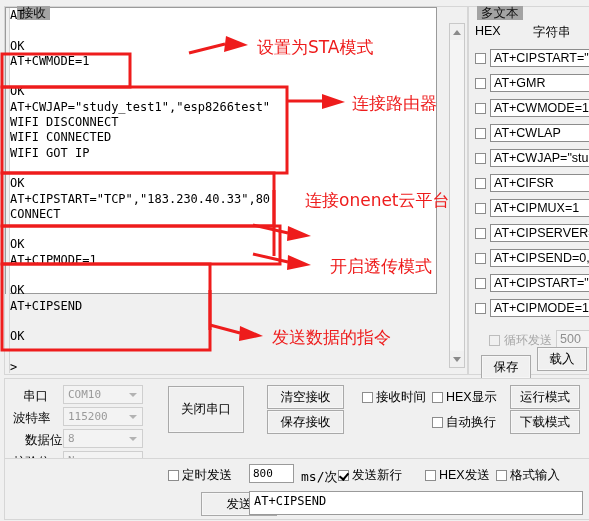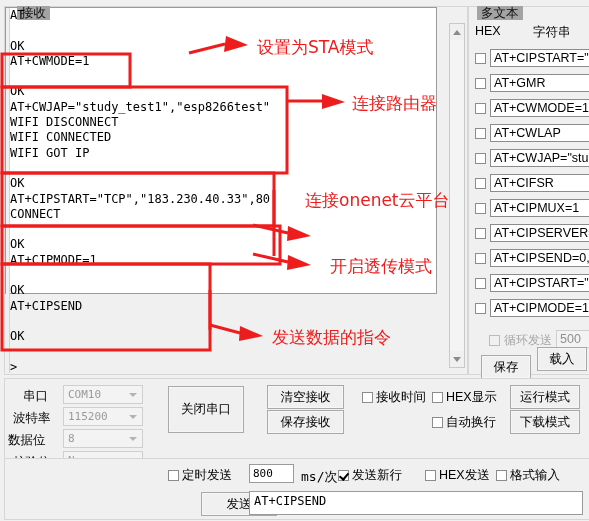--- a/index.html
+++ b/index.html
@@ -282,21 +282,21 @@
       <span>COM10</span>
         <span class="arrow"></span>
     </div>
 
     <div class="fieldlabel" style="left:8px;top:31px;">波特率</div>
     <div class="combo" style="left:58px;top:28px;width:80px;height:19px;">
       <span>115200</span>
         <span class="arrow"></span>
     </div>
 
-    <div class="fieldlabel" style="left:3px;top:53px;">数据位</div>
+    <div class="fieldlabel" style="left:20px;top:53px;">数据位</div>
     <div class="combo" style="left:58px;top:50px;width:80px;height:19px;">
       <span>8</span>
         <span class="arrow"></span>
     </div>
 
     <div class="fieldlabel" style="left:8px;top:75px;">校验位</div>
     <div class="combo" style="left:58px;top:72px;width:80px;height:19px;">
       <span>None</span>
         <span class="arrow"></span>
     </div>

